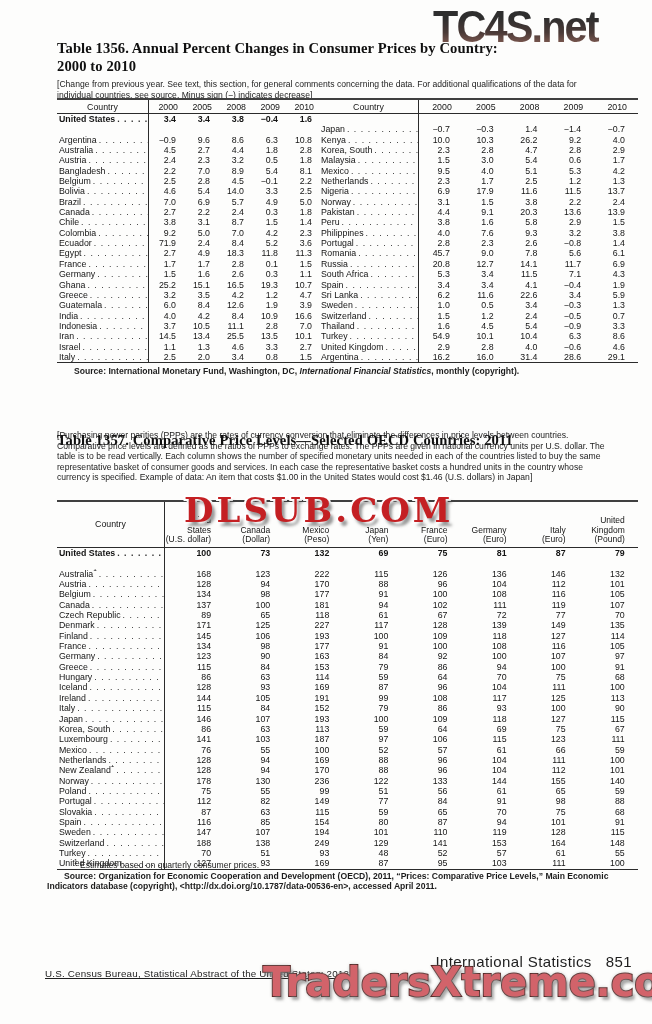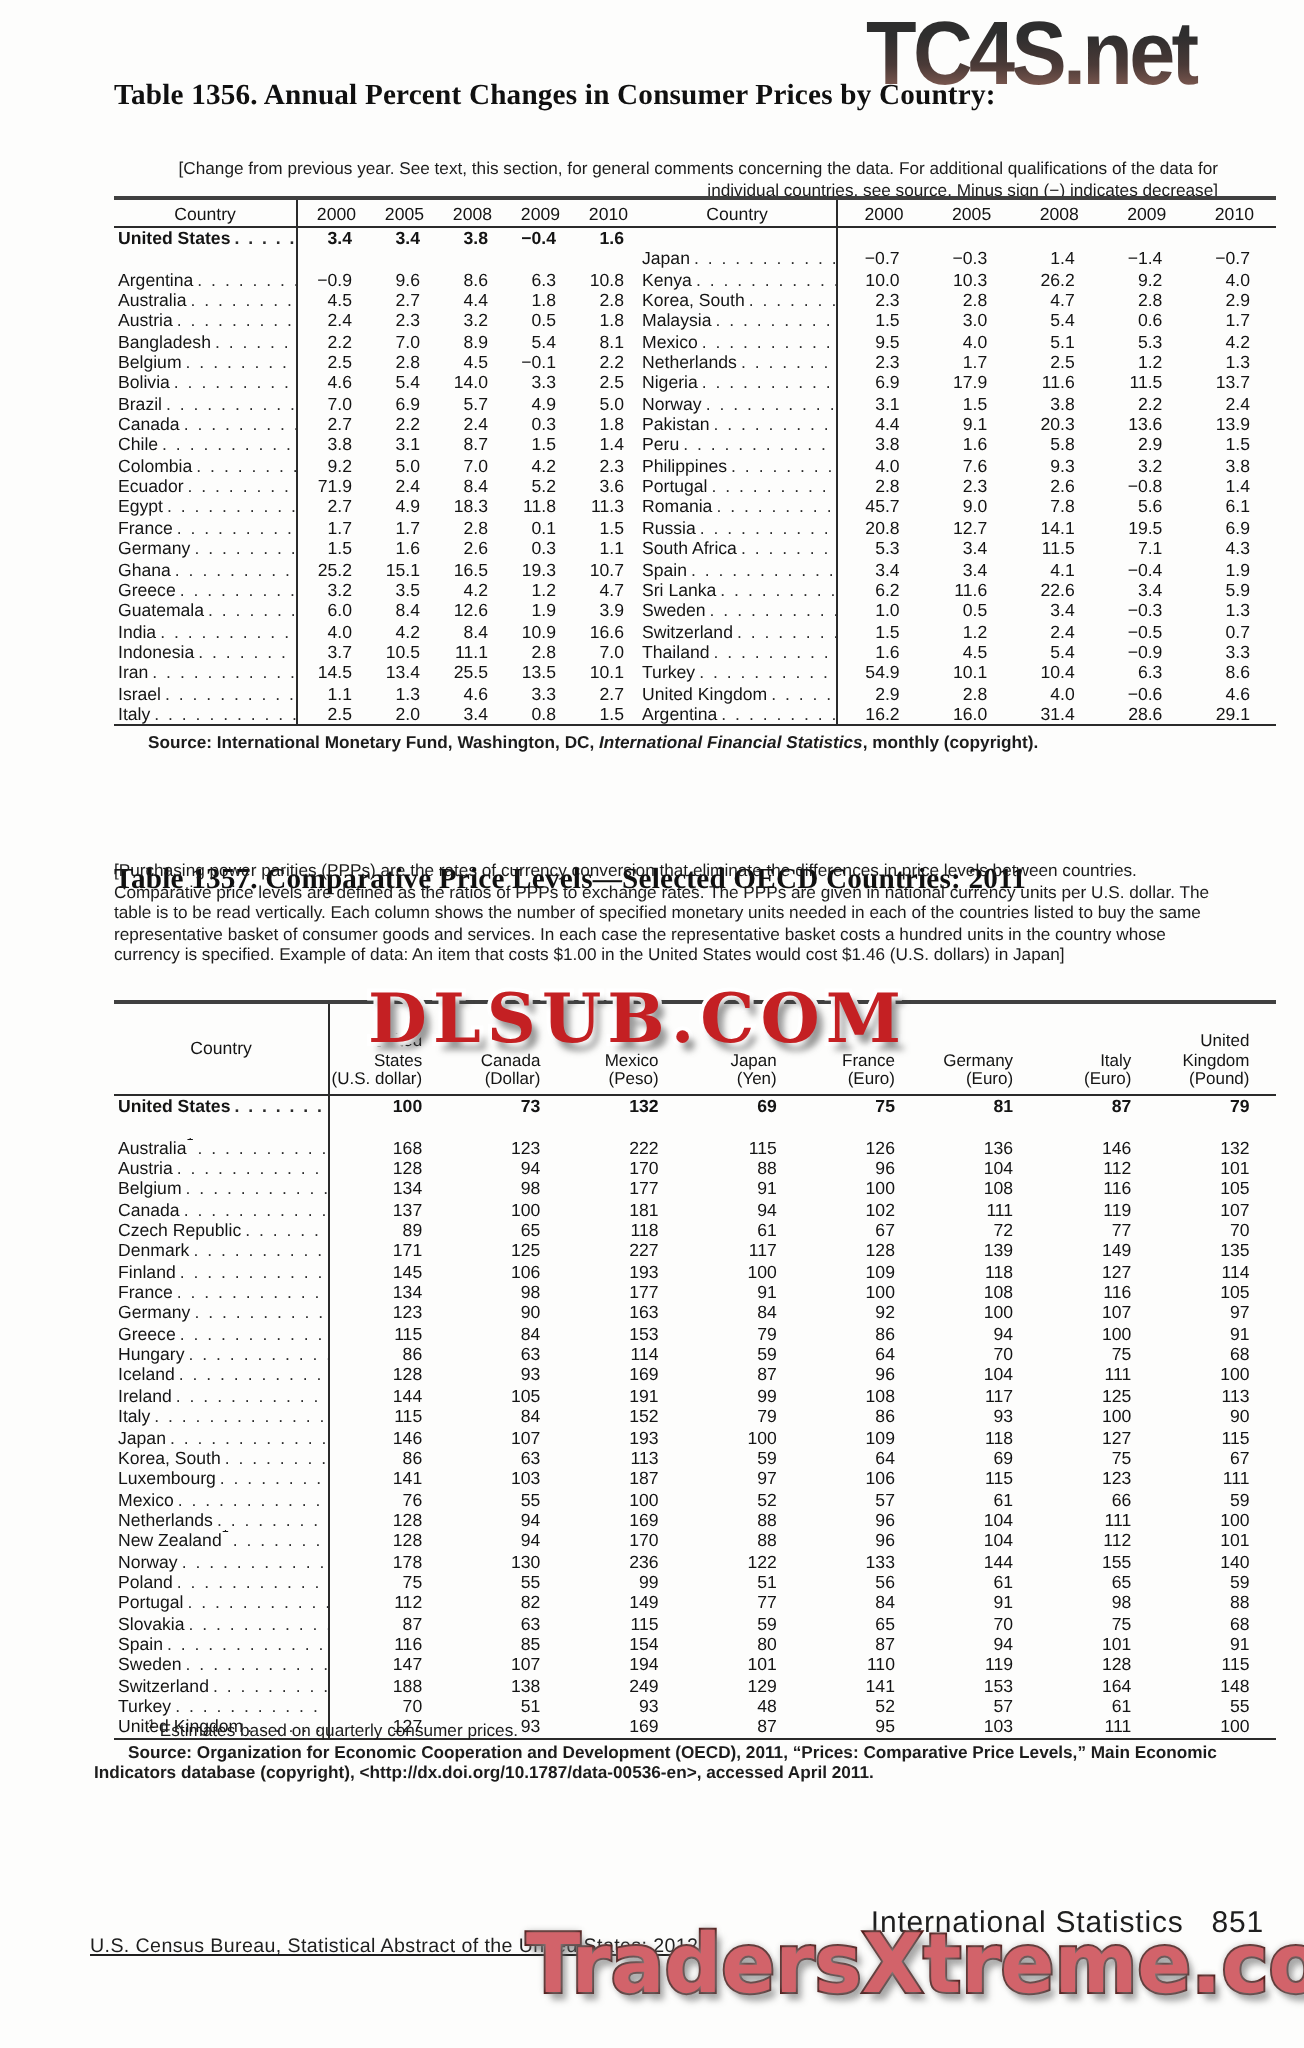--- a/index.html
+++ b/index.html
@@ -88,22 +88,23 @@
     letter-spacing:0px;color:#d2636a;white-space:nowrap;transform:scaleX(.97);transform-origin:left top;
     -webkit-text-stroke:2px #4c1210;paint-order:stroke fill;
     text-shadow:0 0 4px rgba(150,150,150,.9),3px 4px 3px rgba(90,90,90,.5);
   }
 </style>
 </head>
 <body>
 
 <div class="tbl-title" style="top:40px;">
   <div>Table 1356. Annual Percent Changes in Consumer Prices by Country:</div>
+  <div>2000 to 2010</div>
 </div>
-<div class="tbl-note" style="top:79px;width:552px;text-align:right;">[Change from previous year. See text, this section, for general comments concerning the data. For additional qualifications of the data for individual countries, see source. Minus sign (−) indicates decrease]</div>
+<div class="tbl-note" style="top:79px;width:552px;">[Change from previous year. See text, this section, for general comments concerning the data. For additional qualifications of the data for individual countries, see source. Minus sign (−) indicates decrease]</div>
 
 <div class="stat-table" style="top:98px;">
   <div class="thead t1356-head" id="t1356-head">
       <div class="cc-l">Country</div>
       <div class="cn-l">2000</div>
       <div class="cn-l">2005</div>
       <div class="cn-l">2008</div>
       <div class="cn-l">2009</div>
       <div class="cn-l">2010</div>
       <div class="half-r">
@@ -429,21 +430,21 @@
         <div class="cn-l">0.1</div>
         <div class="cn-l">1.5</div>
         <div class="half-r">
           <div class="cc-r lab">
             <span>Russia</span>
             <span class="dots"> . . . . . . . . . . . . . . . . . . . . . . . . . . . . . . . . .</span>
           </div>
           <div class="cn-r">20.8</div>
           <div class="cn-r">12.7</div>
           <div class="cn-r">14.1</div>
-          <div class="cn-r">19.5</div>
+          <div class="cn-r">11.7</div>
           <div class="cn-r">6.9</div>
         </div>
       </div>
       <div class="tr">
         <div class="cc-l lab">
           <span>Germany</span>
           <span class="dots"> . . . . . . . . . . . . . . . . . . . . . . . . . . . . . . . . .</span>
         </div>
         <div class="cn-l">1.5</div>
         <div class="cn-l">1.6</div>

